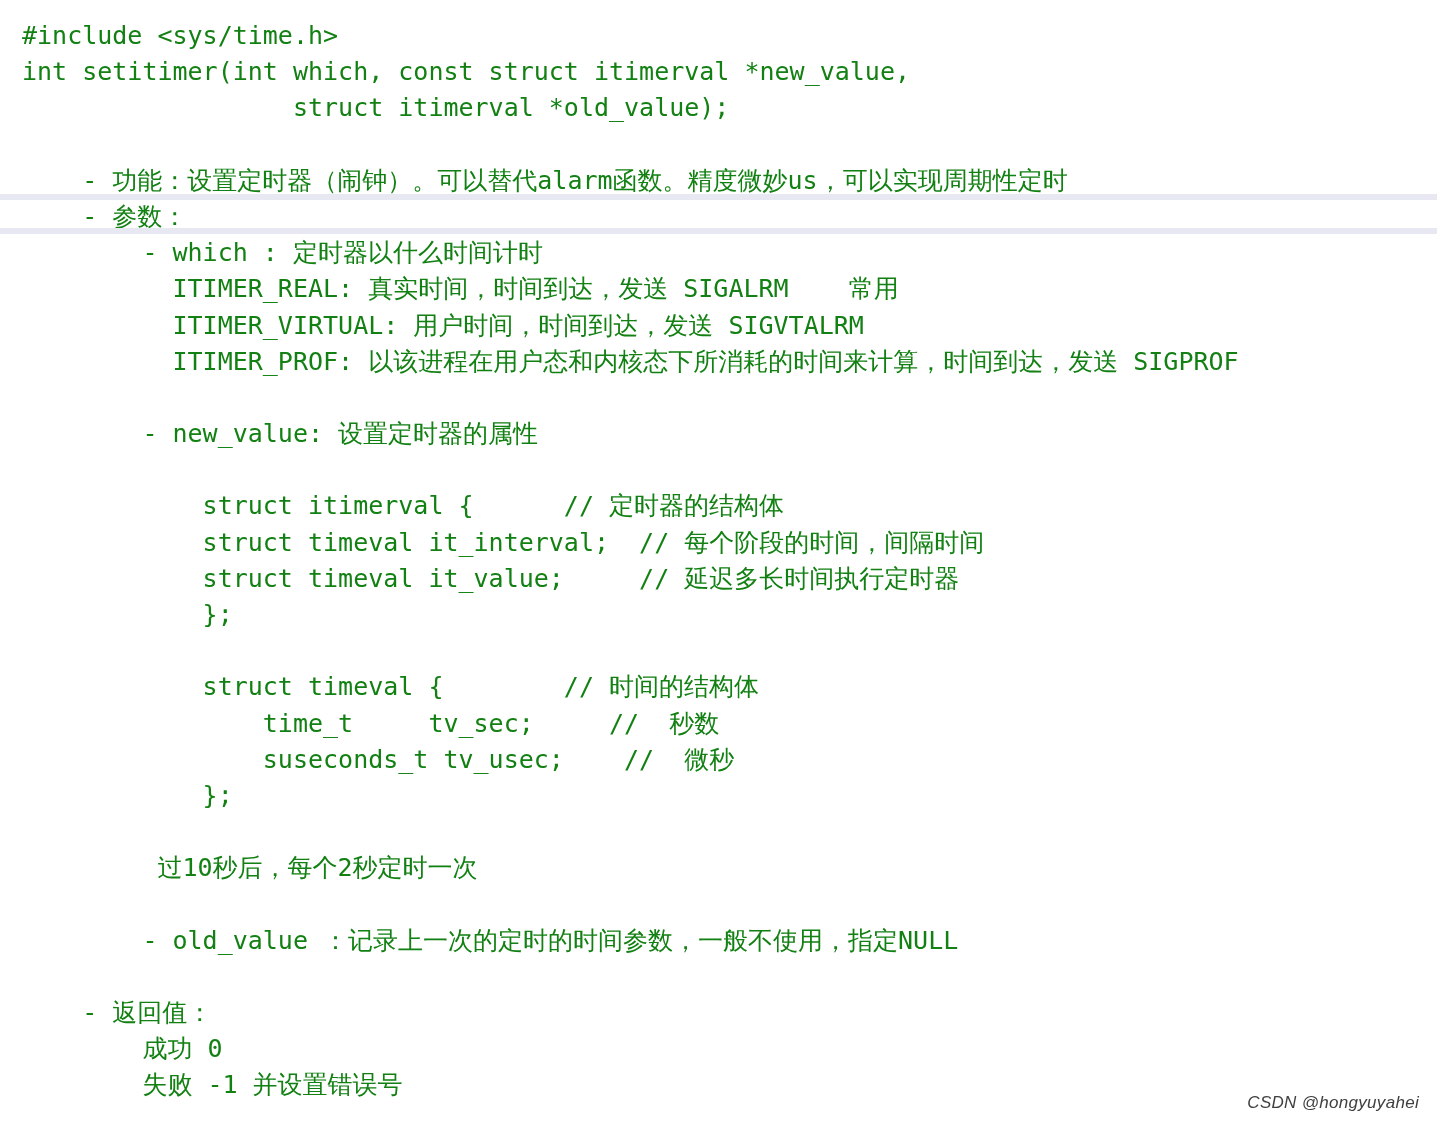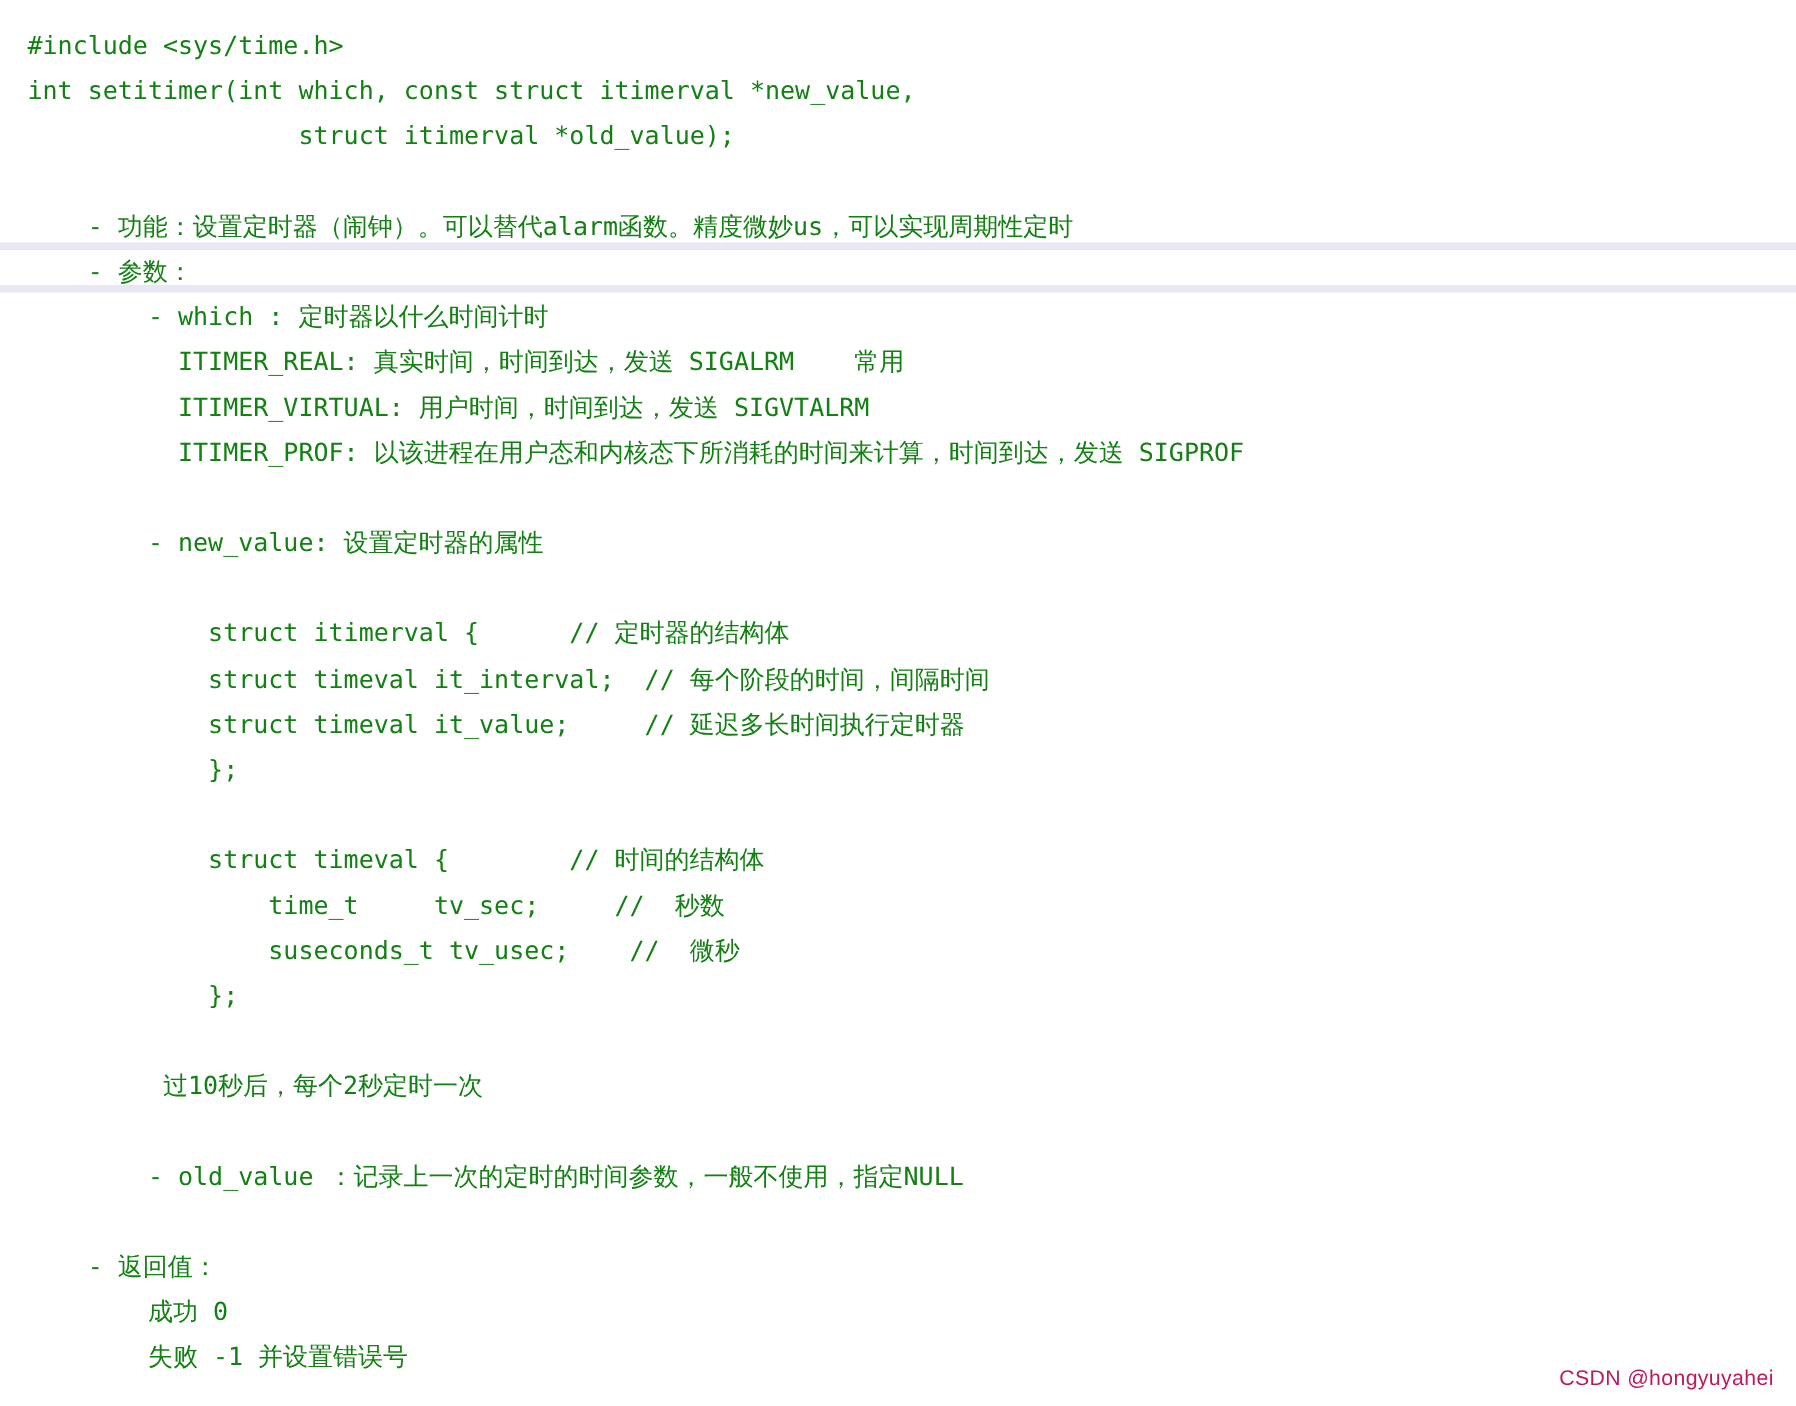--- a/index.html
+++ b/index.html
@@ -25,21 +25,21 @@
     height: 1125px;
   }
 
   .code {
     position: absolute;
     left: 22px;
     top: 18px;
     width: 1400px;
     color: #128012;
     font-family: "DejaVu Sans Mono", "Liberation Mono", monospace;
-    font-size: 20px;
+    font-size: 25px;
     line-height: 36.2px;
     white-space: pre;
     letter-spacing: 0px;
     -webkit-font-smoothing: antialiased;
   }
 
   .line {
     white-space: pre;
     height: 36.2px;
     color: #128012;
@@ -59,25 +59,26 @@
     pointer-events: none;
   }
   #hl-top  { top: 194px; }
   #hl-bot  { top: 228px; }
 
   
   .watermark {
     position: absolute;
     right: 18px;
     bottom: 12px;
-    color: #be185d;
+    color: #404040;
     font-family: "Liberation Sans", "DejaVu Sans", sans-serif;
     font-size: 17px;
     letter-spacing: 0.3px;
     white-space: nowrap;
+    font-style: italic;
   }
 </style>
 </head>
 <body style="background: rgb(255, 255, 255);">
 
 <div id="note">
 
   <div class="code" id="code-block" style="color: rgb(18, 128, 18);"><div class="line">#include &lt;sys/time.h&gt;</div><div class="line">int setitimer(int which, const struct itimerval *new_value,</div><div class="line">                  struct itimerval *old_value);</div><div class="line blank">&nbsp;</div><div class="line">    - 功能：设置定时器（闹钟）。可以替代alarm函数。精度微妙us，可以实现周期性定时</div><div class="line">    - 参数：</div><div class="line">        - which : 定时器以什么时间计时</div><div class="line">          ITIMER_REAL: 真实时间，时间到达，发送 SIGALRM    常用</div><div class="line">          ITIMER_VIRTUAL: 用户时间，时间到达，发送 SIGVTALRM</div><div class="line">          ITIMER_PROF: 以该进程在用户态和内核态下所消耗的时间来计算，时间到达，发送 SIGPROF</div><div class="line blank">&nbsp;</div><div class="line">        - new_value: 设置定时器的属性</div><div class="line blank">&nbsp;</div><div class="line">            struct itimerval {      // 定时器的结构体</div><div class="line">            struct timeval it_interval;  // 每个阶段的时间，间隔时间</div><div class="line">            struct timeval it_value;     // 延迟多长时间执行定时器</div><div class="line">            };</div><div class="line blank">&nbsp;</div><div class="line">            struct timeval {        // 时间的结构体</div><div class="line">                time_t     tv_sec;     //  秒数</div><div class="line">                suseconds_t tv_usec;    //  微秒</div><div class="line">            };</div><div class="line blank">&nbsp;</div><div class="line">         过10秒后，每个2秒定时一次</div><div class="line blank">&nbsp;</div><div class="line">        - old_value ：记录上一次的定时的时间参数，一般不使用，指定NULL</div><div class="line blank">&nbsp;</div><div class="line">    - 返回值：</div><div class="line">        成功 0</div><div class="line">        失败 -1 并设置错误号</div></div>
 
   <div class="hl-band" id="hl-top" style="background: rgb(232, 232, 242); top: 194px;"></div>

